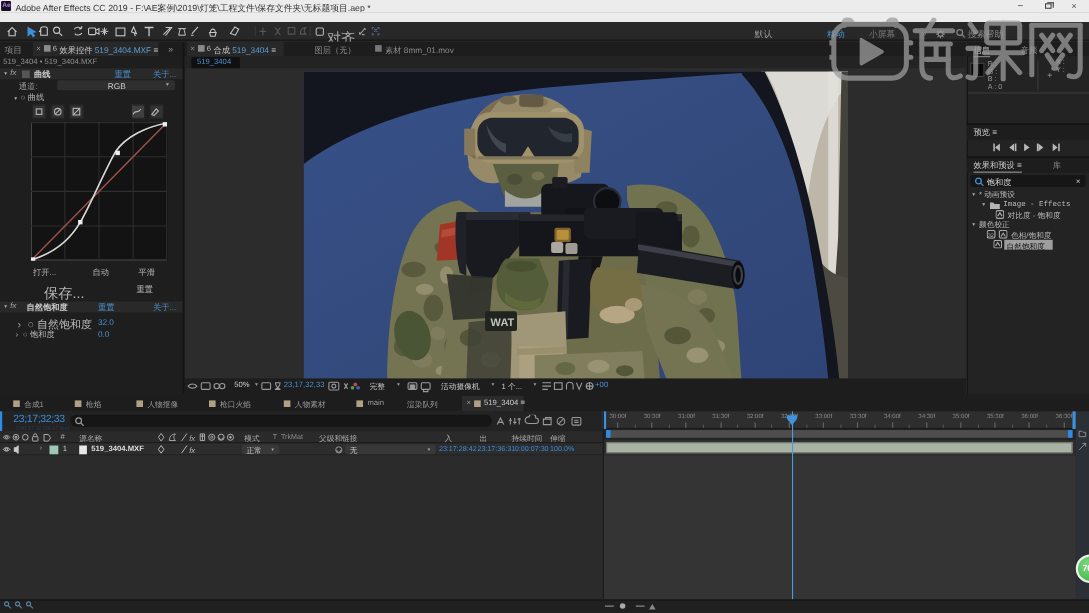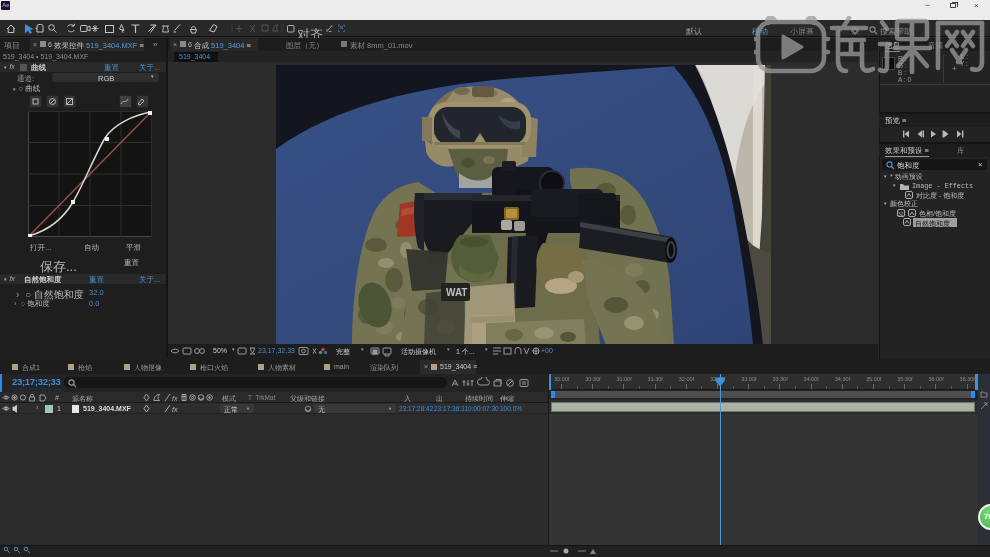--- a/index.html
+++ b/index.html
@@ -6,20 +6,21 @@
 .abs{position:absolute}
 #stage{position:relative;width:990px;height:557px}
 .t{position:absolute;white-space:nowrap}
 </style></head>
 <body>
 <div id="stage">
 
 <div class="abs" style="left:0;top:0;width:990px;height:11px;background:#ececec"></div>
 <div class="abs" style="left:1px;top:1px;width:9px;height:9px;background:#1c0d27;border-radius:1px"></div>
 <div class="t" style="left:2px;top:2px;font-size:6px;color:#b085e0;font-weight:bold">Ae</div>
+<div class="t" style="left:14px;top:1.5px;font-size:8px;color:#333">Adobe After Effects CC 2019 - F:\AE案例\2019\灯笼\工程文件\保存文件夹\无标题项目.aep *</div>
 <div class="t" style="left:925px;top:0px;font-size:9px;color:#444">−</div>
 <div class="abs" style="left:950px;top:3px;width:6px;height:5px;border:1px solid #444"></div>
     <div class="abs" style="left:952px;top:2px;width:6px;height:1px;background:#444"></div>
     <div class="abs" style="left:957px;top:2px;width:1px;height:5px;background:#444"></div>
 <div class="t" style="left:974px;top:0.5px;font-size:8px;color:#444">×</div>
 
 <div class="abs" style="left:0;top:11px;width:990px;height:9px;background:#ececec"></div>
 
 <div class="abs" style="left:0;top:20px;width:990px;height:17px;background:#282828;border-bottom:1px solid #131313"></div>
 <svg class="abs" style="left:0;top:21px" width="460" height="15" viewBox="0 0 460 15">
@@ -449,21 +450,21 @@
       <div class="t" style="left:334px;top:363px;font-size:7px;color:#999">main</div>
       <div class="t" style="left:370px;top:363px;font-size:7px;color:#999">渲染队列</div>
     </div>
 <div class="abs" style="left:420px;top:360px;width:56px;height:14px;background:#2b2b2b"></div>
 <div class="t" style="left:424px;top:363px;font-size:7px;color:#999">×</div>
 <div class="abs" style="left:431px;top:364px;width:6px;height:6px;background:#b0a184"></div>
 <div class="t" style="left:440px;top:363px;font-size:7px;color:#ccc">519_3404 ≡</div>
 
 <div class="abs" style="left:0;top:374px;width:548px;height:18px;background:#232323"></div>
 <div class="abs" style="left:0;top:374px;width:2px;height:18px;background:#2d8ceb"></div>
-<div class="t" style="left:12px;top:375.5px;font-size:9.5px;color:#3a8edb;font-weight:bold;letter-spacing:-0.3px">23;17;32;33</div>
+<div class="t" style="left:12px;top:375.5px;font-size:9.5px;color:#3a8edb;font-weight:normal;letter-spacing:-0.3px">23;17;32;33</div>
 <div class="t" style="left:14px;top:387px;font-size:5px;color:#2a3d50">0;00;17;32 (29.97 fps)</div>
 <div class="abs" style="left:64px;top:377px;width:383px;height:11px;background:#161616;border-radius:5px"></div>
 <svg class="abs" style="left:68px;top:379px" width="9" height="9">
       <circle cx="3.5" cy="3.5" r="2.6" fill="none" stroke="#999" stroke-width="1.1"></circle>
       <path d="M5.5,5.5 L8,8" stroke="#999" stroke-width="1.1"></path>
     </svg>
 <svg class="abs" style="left:450px;top:377px" width="95" height="12" viewBox="0 0 95 12">
 <g stroke="#999" fill="none" stroke-width="1">
 <path d="M2,9 L5,3 L8,9 M3,7 h4"></path>
 <path d="M14,3 v6 M18,3 v6 M22,3 v6 M12.5,5 h3 M16.5,7 h3 M20.5,4 h3"></path>

